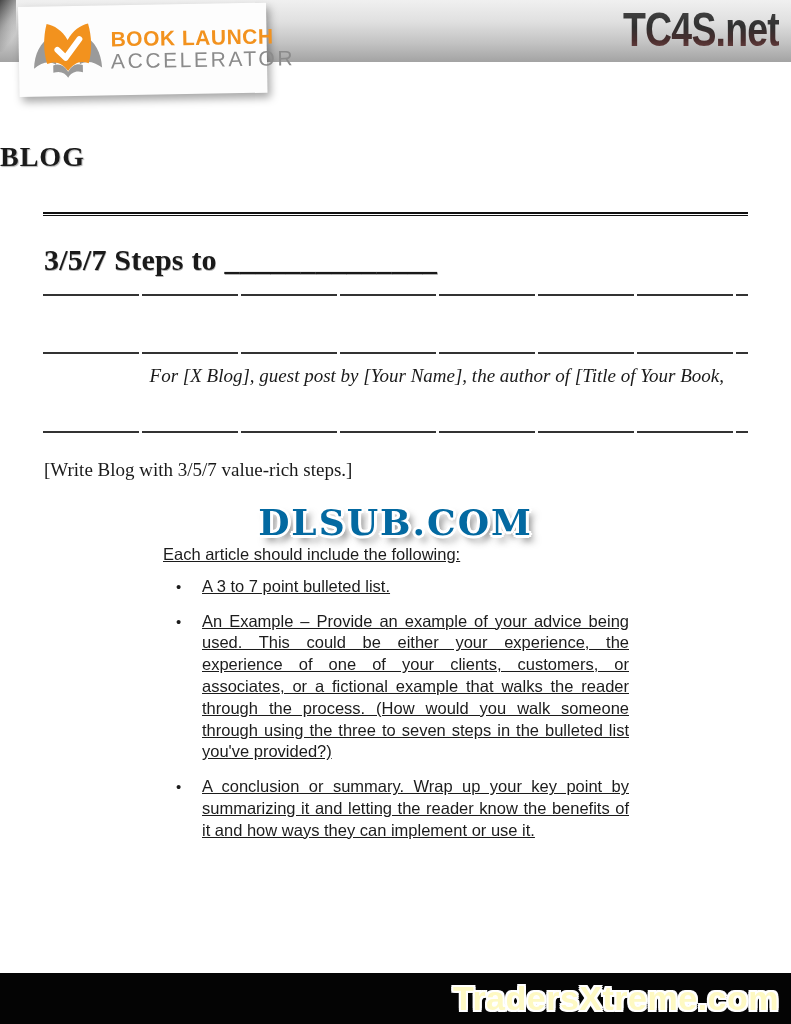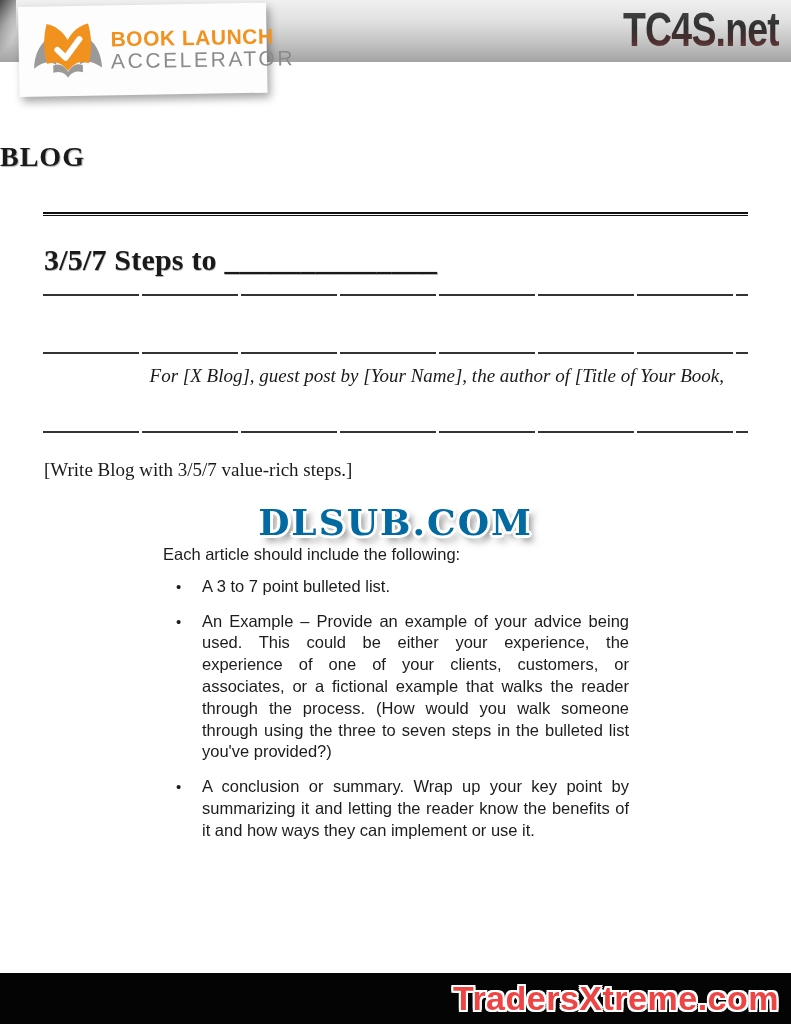--- a/index.html
+++ b/index.html
@@ -68,33 +68,33 @@
       -2px -2px 0 #fff, 2px -2px 0 #fff, -2px 2px 0 #fff, 2px 2px 0 #fff,
       -3px 0 0 #fff, 3px 0 0 #fff, 0 -3px 0 #fff, 0 3px 0 #fff,
       5px 6px 7px rgba(110,110,110,.85);
     margin-top: 15px;
   }
   
   .article{
     position:absolute;left:163px;top:544px;width:466px;
     font-family:"Liberation Sans",sans-serif;font-size:16.5px;line-height:21.8px;color:#1c1c1c;
   }
-  .article p{margin:0;}
+  .article p{margin:0;text-decoration:underline;}
   .bullet-row{display:flex;margin-top:13px;}
   .bullet-row:first-of-type{margin-top:10px;}
   .bullet-dot{flex:0 0 39px;padding-left:13px;box-sizing:border-box;font-size:15px;}
   .bullet-text{width:427px;text-align:justify;}
   
   .footer-bar{
     position:absolute;left:0;top:973px;width:791px;height:51px;background:#040404;
   }
   .traders{
     position:absolute;right:12px;top:50%;transform:translateY(-52%);
     font-family:"Liberation Sans",sans-serif;font-weight:700;font-size:34px;letter-spacing:.5px;
-    color:#ef4444;
+    color:#fef9c3;
     text-shadow:
       -2px -2px 0 #fff, 2px -2px 0 #fff, -2px 2px 0 #fff, 2px 2px 0 #fff,
       -2px 0 0 #fff, 2px 0 0 #fff, 0 -2px 0 #fff, 0 2px 0 #fff;
   }
 </style>
 </head>
 <body>
 
 <div class="page">
 

